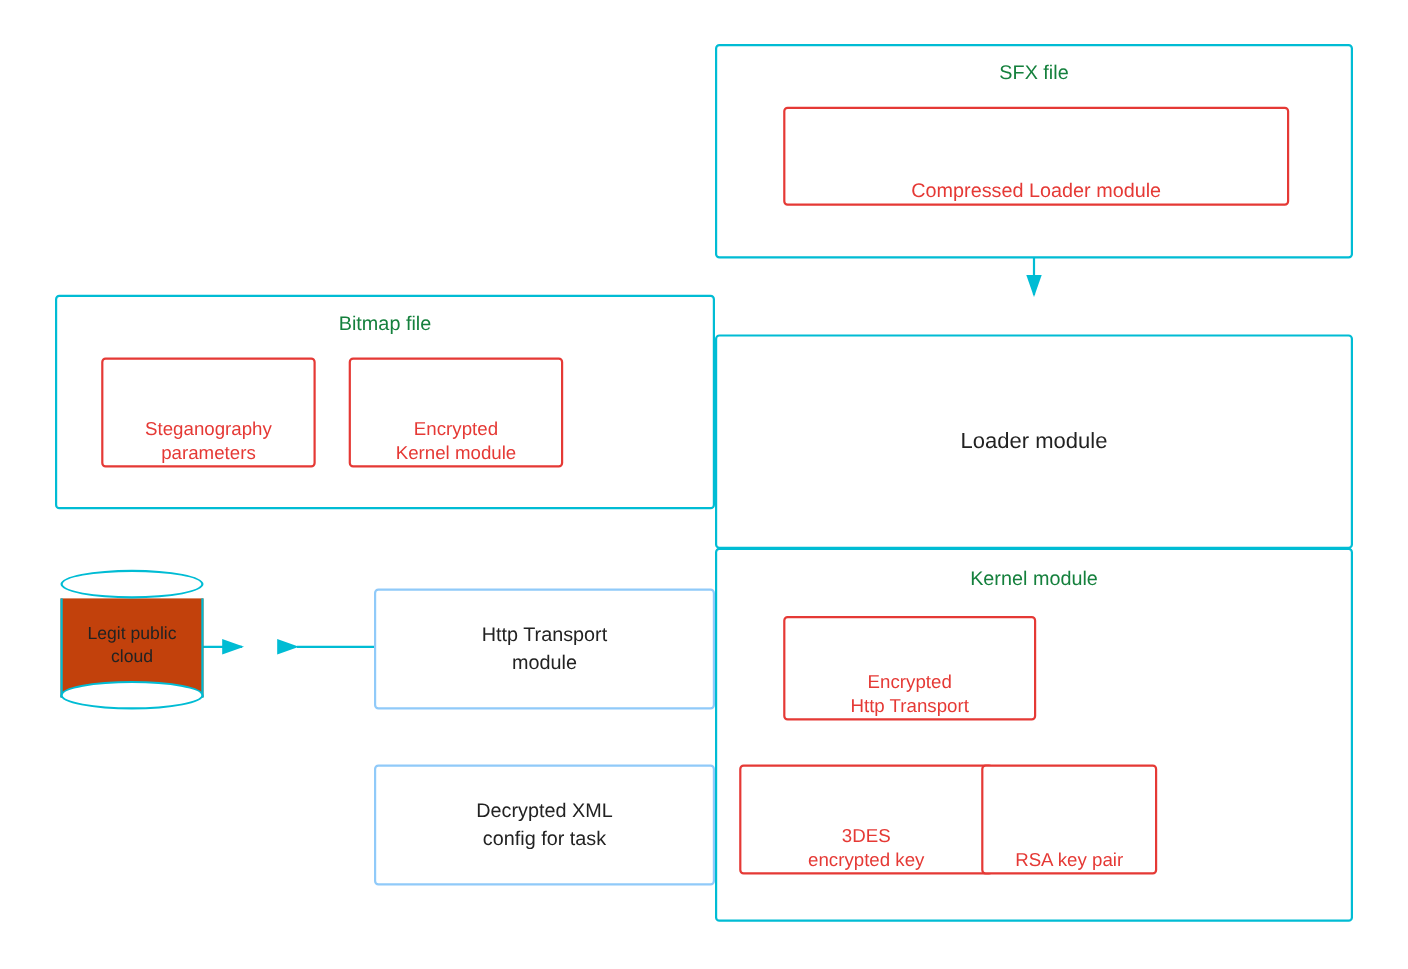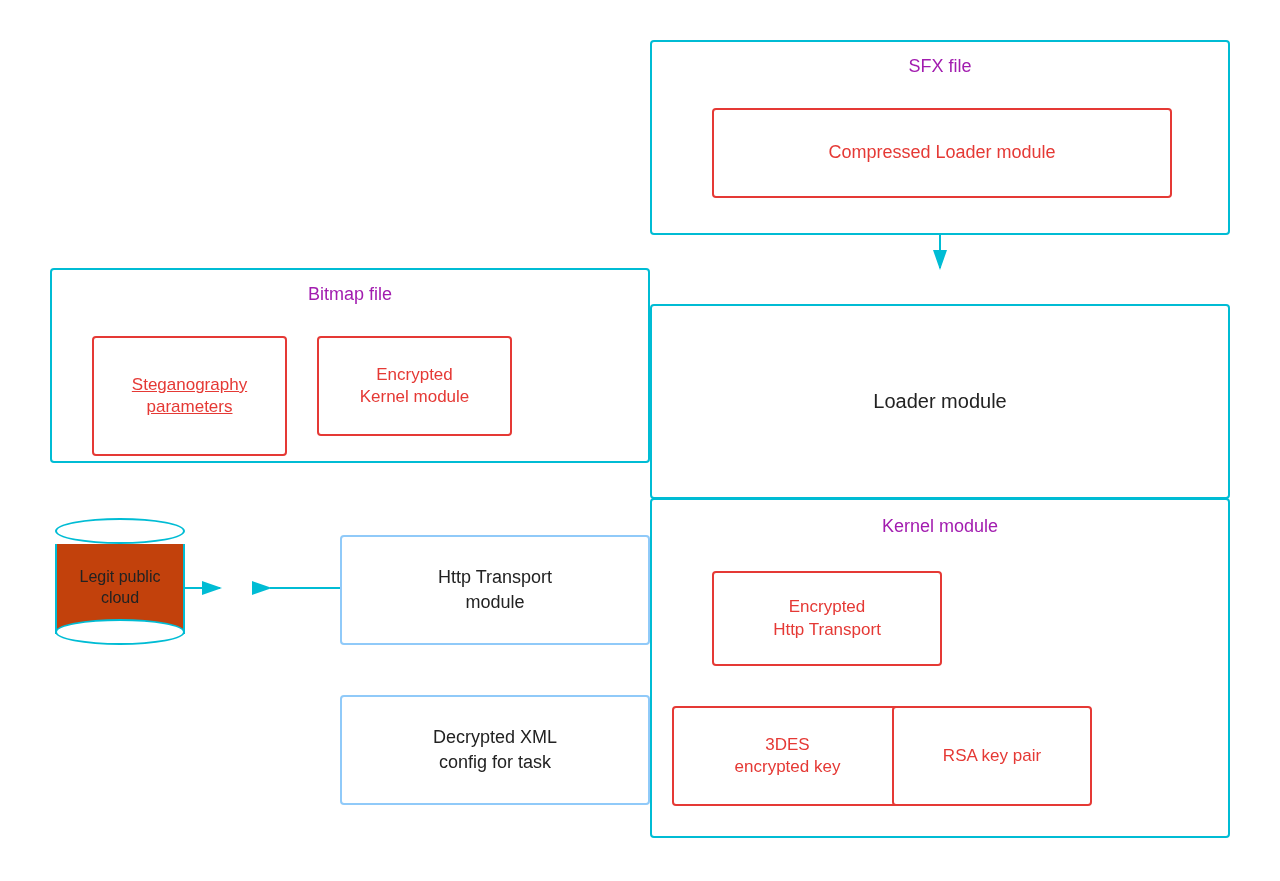--- a/index.html
+++ b/index.html
@@ -24,45 +24,44 @@
       border-radius: 4px;
       background: #fff;
     }
     
     .box-red {
       position: absolute;
       border: 2px solid #e53935;
       border-radius: 4px;
       background: #fff;
       display: flex;
-      align-items: center;
+      align-items: flex-end;
       justify-content: center;
       text-align: center;
       color: #e53935;
       font-size: 17px;
       line-height: 1.3;
-      margin-top: 11px;
     }
     
     .box-plain {
       position: absolute;
       border: 2px solid #90caf9;
       border-radius: 4px;
       background: #fff;
       display: flex;
       align-items: center;
       justify-content: center;
       text-align: center;
       color: #222;
       font-size: 17px;
       line-height: 1.4;
     }
     .box-label {
       position: absolute;
-      color: #a21caf;
+      color: #15803d;
       font-size: 18px;
       text-align: center;
     }
     
     svg.arrows {
       position: absolute;
       top: 0; left: 0;
       width: 1280px;
       height: 881px;
       pointer-events: none;
@@ -149,21 +148,21 @@
     <span class="box-label" style="top:14px; left:0; width:100%;">SFX file</span>
 
     <div class="box-red" style="left:60px; top:55px; width:460px; height:90px; font-size:18px;">
       <span>Compressed Loader module</span>
     </div>
   </div>
 
   <div class="box-cyan" style="left:50px; top:268px; width:600px; height:195px;">
     <span class="box-label" style="top:14px; left:0; width:100%;">Bitmap file</span>
 
-    <div class="box-red" style="left:40px; top:55px; width:195px; height:120px; font-size:17px;text-decoration:underline;">
+    <div class="box-red" style="left:40px; top:55px; width:195px; height:100px; font-size:17px;">
       <span style="white-space:pre-line;">Steganography
 parameters</span>
     </div>
 
     <div class="box-red" style="left:265px; top:55px; width:195px; height:100px; font-size:17px;">
       <span style="white-space:pre-line;">Encrypted
 Kernel module</span>
     </div>
   </div>
 
@@ -177,21 +176,21 @@
     <div class="box-red" style="left:60px; top:60px; width:230px; height:95px; font-size:17px;">
       <span style="white-space:pre-line;">Encrypted
 Http Transport</span>
     </div>
 
     <div class="box-red" style="left:20px; top:195px; width:231px; height:100px; font-size:17px;">
       <span style="white-space:pre-line;">3DES
 encrypted key</span>
     </div>
 
-    <div class="box-red" style="left:240px; top:195px; width:200px; height:100px; font-size:17px;">
+    <div class="box-red" style="left:240px; top:195px; width:160px; height:100px; font-size:17px;">
       <span style="white-space:pre-line;">RSA key pair</span>
     </div>
   </div>
 
   <div class="box-plain" style="left:340px; top:535px; width:310px; height:110px; font-size:18px;">
     <span style="white-space:pre-line; text-align:center;">Http Transport
 module</span>
   </div>
 
   <div class="box-plain" style="left:340px; top:695px; width:310px; height:110px; font-size:18px;">

